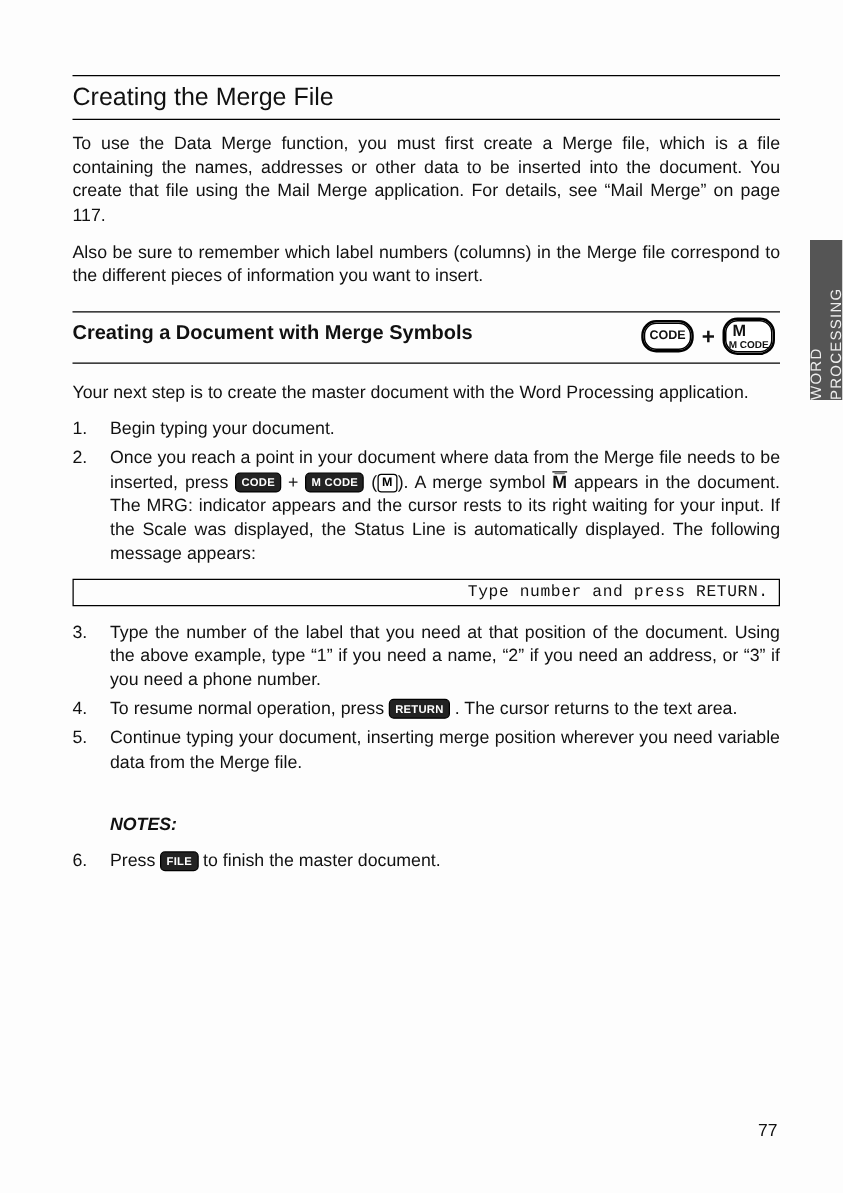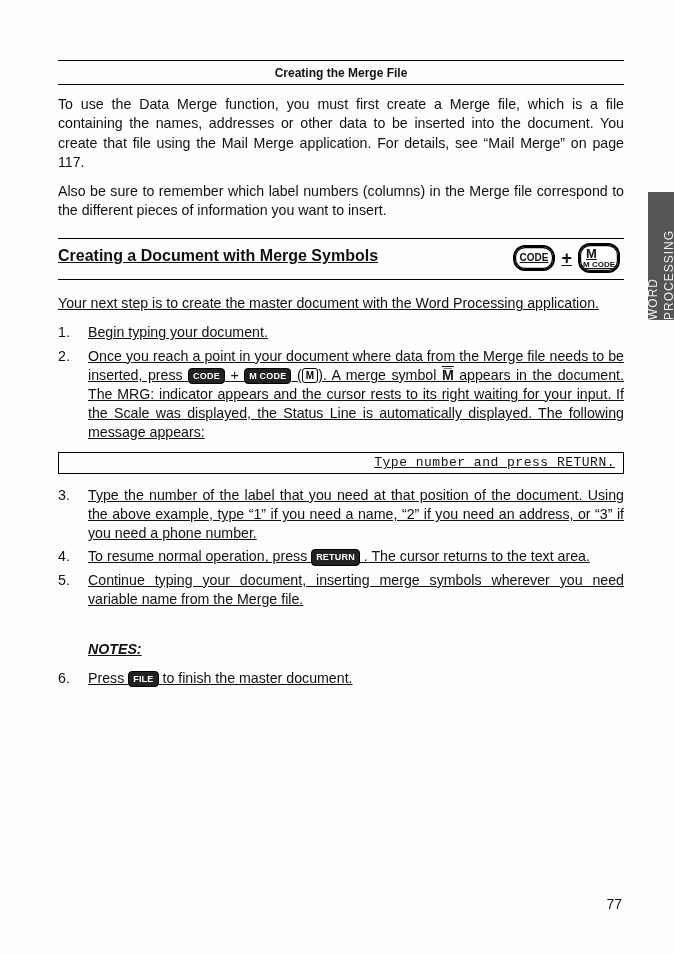--- a/index.html
+++ b/index.html
@@ -12,33 +12,31 @@
     position: relative;
     padding: 60px 50px 40px 58px;
     font-size: 14.2px;
     line-height: 1.35;
   }
   .hr-top {
     border-top: 1.6px solid #000;
     margin-bottom: 4px;
   }
   .section-title {
-    font-weight: bold;
-    font-size: 12px;
+    font-weight: normal;
+    font-size: 20px;
     border-bottom: 1.6px solid #000;
     padding-bottom: 3px;
     margin-bottom: 10px;
-    text-align: center;
   }
   .para { margin-bottom: 10px; text-align: justify; }
   .section2-wrap {
     margin-top: 18px;
     border-top: 1.6px solid #000;
     padding-top: 4px;
-    text-decoration: underline;
   }
   .section2-head {
     display: flex;
     align-items: flex-start;
     justify-content: space-between;
     border-bottom: 1.6px solid #000;
     padding-bottom: 0px;
     margin-bottom: 14px;
   }
   .section2-title {
@@ -199,21 +197,21 @@
 
   <div class="msgbox">Type number and press RETURN.</div>
 
   <ol class="main" start="3" style="counter-reset: item 2;">
     <li>Type the number of the label that you need at that position of the document. Using the above example, type “1” if you need a name, “2” if you need an address, or “3” if you need a phone number.</li>
     <li>
       <span>To resume normal operation, press </span>
       <span class="inlinekey">RETURN</span>
       <span>. The cursor returns to the text area.</span>
     </li>
-    <li>Continue typing your document, inserting merge symbols wherever you need variable name from the Merge file.</li>
+    <li>Continue typing your document, inserting merge position wherever you need variable data from the Merge file.</li>
   </ol>
 
   <div class="sub-indent">
     <div class="notes-h">NOTES:</div>
     <ul class="bullets">
     </ul>
   </div>
 
   <ol class="main" style="counter-reset: item 5;">
     <li>

